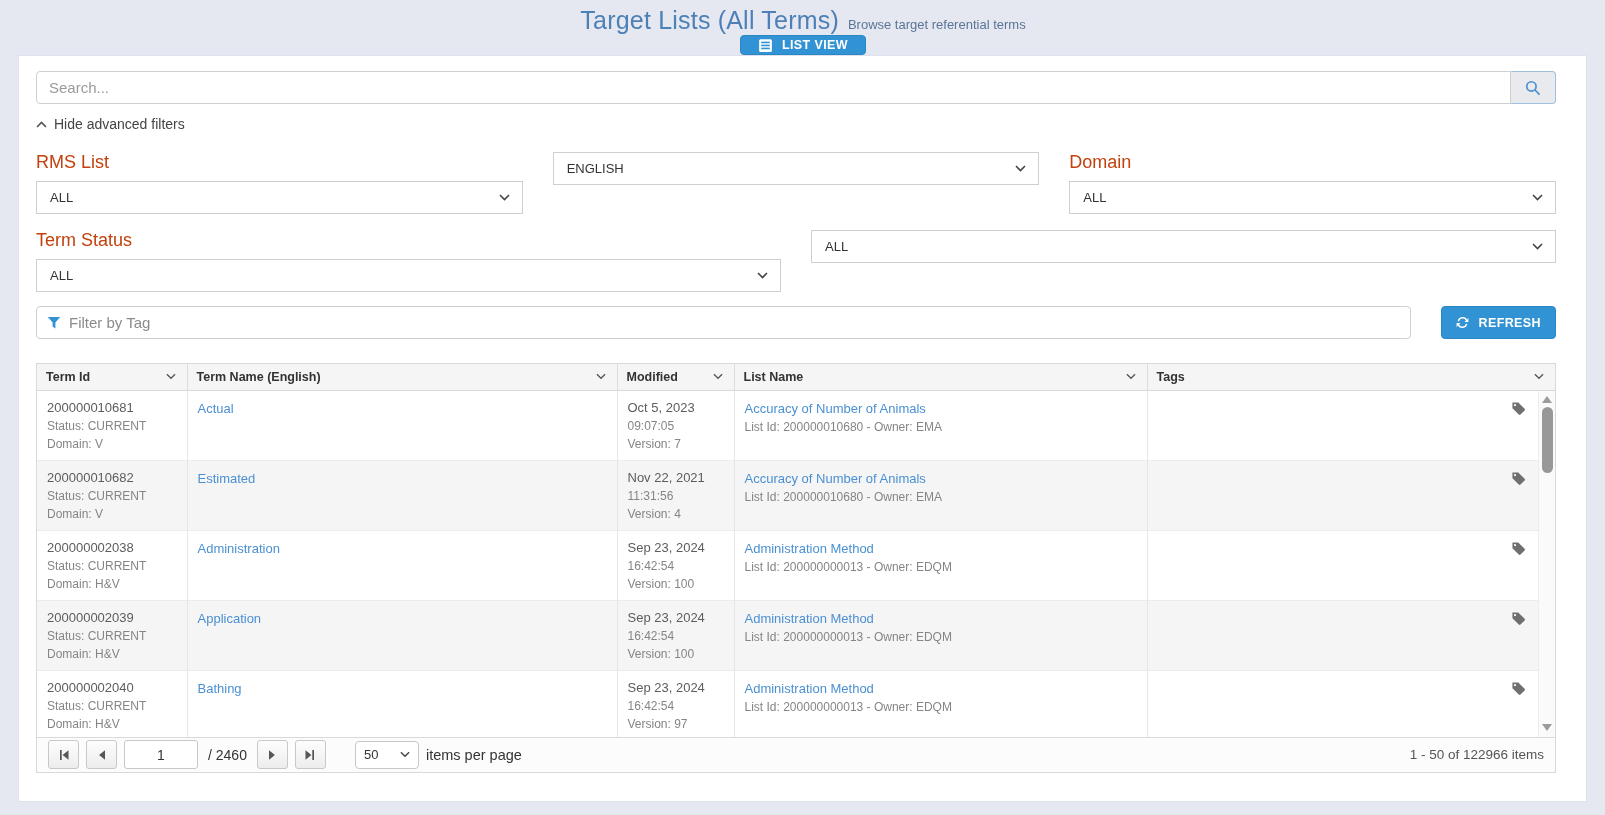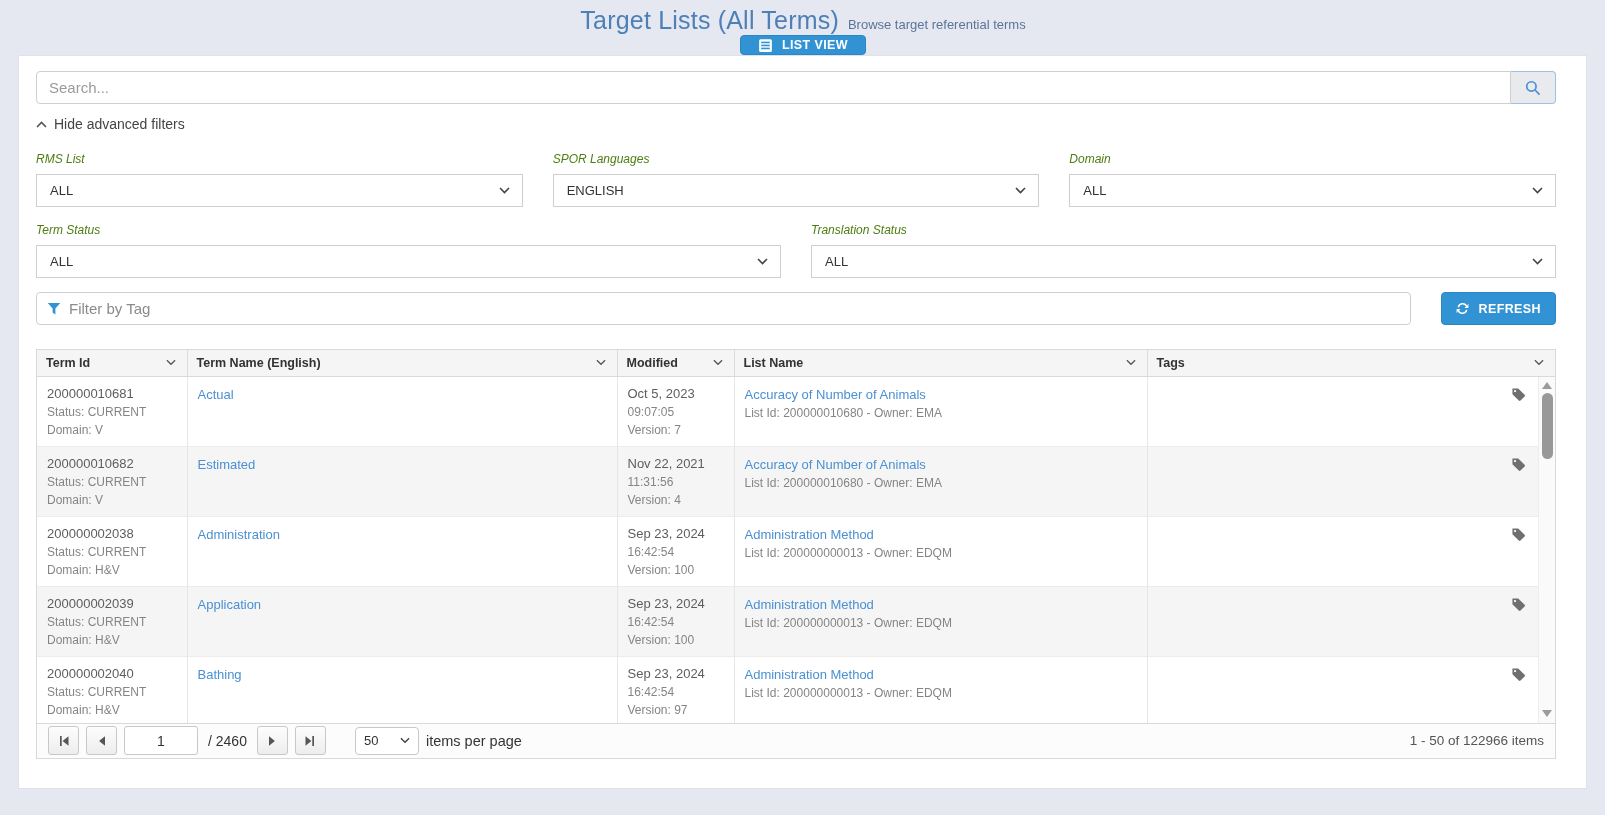--- a/index.html
+++ b/index.html
@@ -54,21 +54,21 @@
     font-size: 14px; color: #444; cursor: pointer;
   }
 
   
   .filters-grid-3 {
     margin-top: 20px; display: grid; grid-template-columns: 1fr 1fr 1fr; column-gap: 30px;
   }
   .filters-grid-2 {
     margin-top: 16px; display: grid; grid-template-columns: 1fr 1fr; column-gap: 30px;
   }
-  .filter-label { font-size: 12px; color: #4d7c0f; margin-bottom: 8px; font-style: italic; }
+  .filter-label { font-size: 18px; color: #c2410c; margin-bottom: 8px; }
   .select-box {
     height: 33px; border: 1px solid #cfcfcf; border-radius: 0; background: #fff;
     display: flex; align-items: center; justify-content: space-between;
     padding: 0 12px 0 13px; font-size: 13px; color: #333; cursor: pointer;
   }
 
   
   .tag-row { margin-top: 14px; display: flex; align-items: center; }
   .tag-input-wrap {
     flex: 1; height: 33px; border: 1px solid #cfcfcf; border-radius: 4px;
@@ -196,21 +196,20 @@
       <div class="select-box">
         <span>ALL</span>
         <span style="display:inline-flex;">
           <svg width="11" height="7" viewBox="0 0 11 7" fill="none" stroke="#444" stroke-width="1.6">
               <path d="M1 1l4.5 4.5L10 1"></path>
             </svg>
         </span>
       </div>
     </div>
     <div>
-      <div class="filter-label">SPOR Languages</div>
       <div class="select-box">
         <span>ENGLISH</span>
         <span style="display:inline-flex;">
           <svg width="11" height="7" viewBox="0 0 11 7" fill="none" stroke="#444" stroke-width="1.6">
               <path d="M1 1l4.5 4.5L10 1"></path>
             </svg>
         </span>
       </div>
     </div>
     <div>
@@ -233,21 +232,20 @@
       <div class="select-box">
         <span>ALL</span>
         <span style="display:inline-flex;">
           <svg width="11" height="7" viewBox="0 0 11 7" fill="none" stroke="#444" stroke-width="1.6">
               <path d="M1 1l4.5 4.5L10 1"></path>
             </svg>
         </span>
       </div>
     </div>
     <div>
-      <div class="filter-label">Translation Status</div>
       <div class="select-box">
         <span>ALL</span>
         <span style="display:inline-flex;">
           <svg width="11" height="7" viewBox="0 0 11 7" fill="none" stroke="#444" stroke-width="1.6">
               <path d="M1 1l4.5 4.5L10 1"></path>
             </svg>
         </span>
       </div>
     </div>
   </div>

